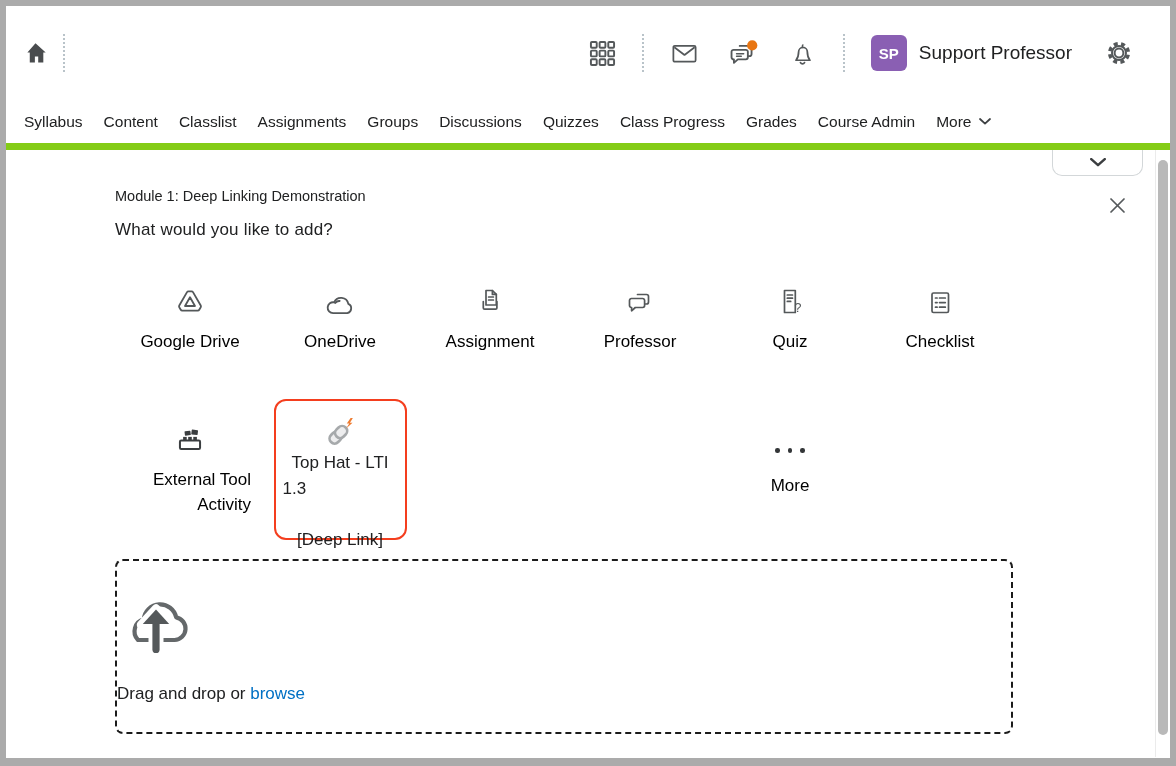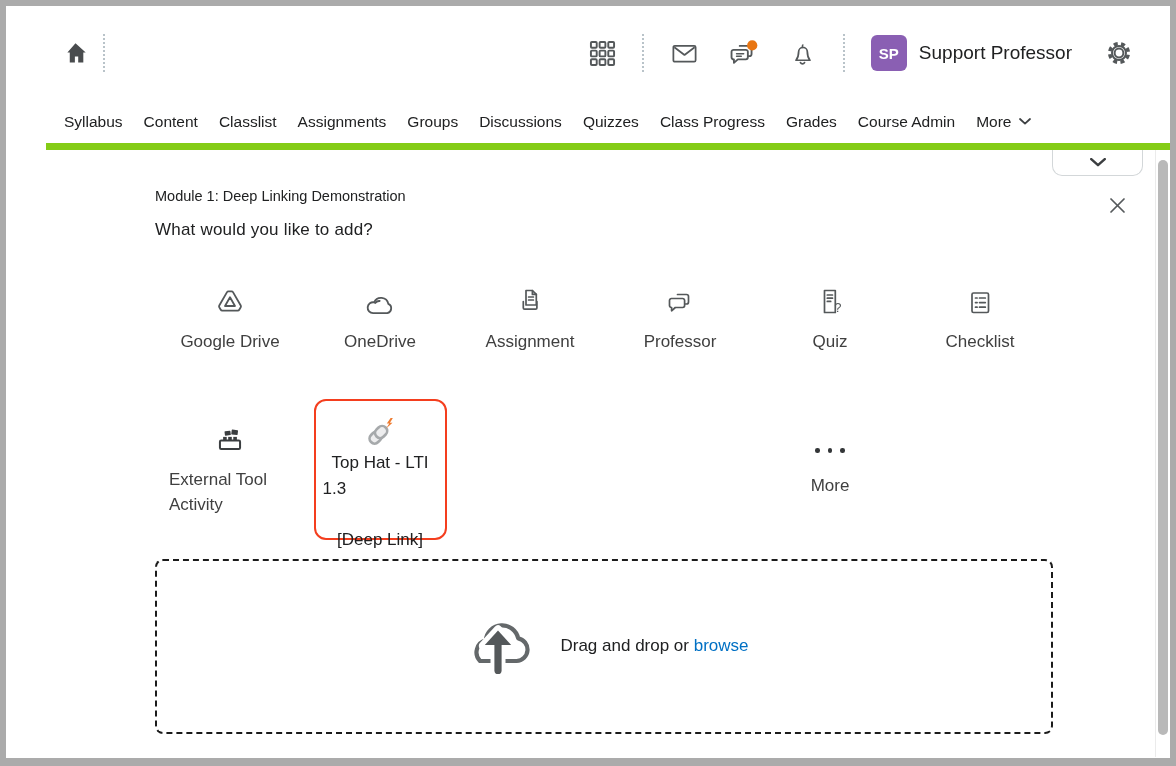--- a/index.html
+++ b/index.html
@@ -1,21 +1,21 @@
 <!DOCTYPE html>
 <html><head>
 <meta charset="utf-8">
 <style>
   * { margin:0; padding:0; box-sizing:border-box; }
   html,body { background:#9e9e9e; }
   body { font-family:"Liberation Sans", sans-serif; }
   .page {
     width:1176px; height:766px; background:#fff;
     border:6px solid #ababab; border-bottom-width:8px;
-    position:relative; overflow:hidden;padding-left:40px;
+    position:relative; overflow:hidden;
   }
   
   .topbar { height:94px; display:flex; align-items:center; padding:0 36px 0 18px; background:#fff; }
   .topbar-left { display:flex; align-items:center; gap:16px; }
   .topbar-right { margin-left:auto; display:flex; align-items:center; gap:26px; }
   .vdots { width:0; height:38px; border-left:2px dotted #b9c3c9; }
   .icon-btn { display:flex; align-items:center; justify-content:center; cursor:pointer; background:none; border:none; padding:0; }
   .avatar { width:36px; height:36px; border-radius:6px; background:#8a5fb3; color:#fff;
             display:flex; align-items:center; justify-content:center; font-size:15px; font-weight:bold; }
   .user-name { font-size:19px; color:#202122; margin:0 6px 0 12px; }
@@ -35,38 +35,38 @@
   .close-btn { position:absolute; top:45px; right:42px; cursor:pointer; background:none; border:none; padding:2px; }
   .dialog { padding:38px 0 0 109px; }
   .module-label { font-size:14.5px; color:#202122; }
   .dialog-title { font-size:17px; font-weight:400; color:#202122; margin-top:16px; letter-spacing:.2px; }
   
   .grid-row { display:flex; }
   .row1 { margin-top:44px; }
   .row2 { margin-top:44px; }
   .opt { width:150px; display:flex; flex-direction:column; align-items:center; cursor:pointer; background:none; border:none; font-family:inherit; }
   .opt .icn { height:34px; display:flex; align-items:flex-end; justify-content:center; }
-  .opt .lbl { margin-top:11px; font-size:17px; color:#404040; text-align:left; line-height:1.5; }
+  .opt .lbl { margin-top:11px; font-size:17px; color:#000000; text-align:right; line-height:1.5; }
   .opt-ext .icn { margin-top:23px; }
   .opt-ext .lbl { width:122px; }
   .spacer { width:150px; }
   .tophat-cell { width:150px; display:flex; justify-content:center; }
   .tophat-card { width:133px; height:141px; border:2.5px solid #f43e1e; border-radius:12px; background:#fff;
                  padding-top:13px; cursor:pointer; font-family:inherit; }
   .tophat-card .icn { display:flex; justify-content:center; }
   .tophat-text { margin-top:8px; font-size:17px; color:#202122; line-height:1.55; }
   .tophat-text .l1 { display:block; text-align:center; }
   .tophat-text .l2 { display:block; text-align:left; padding-left:7px; }
   .tophat-text .l3 { display:block; text-align:center;margin-top:25px; }
   .opt-more .dots { margin-top:46px; display:flex; gap:8px; height:12px; align-items:center; }
   .opt-more .dot { width:4.5px; height:4.5px; border-radius:50%; background:#333638; }
   .opt-more .lbl { margin-top:16px; }
   
   .dropzone { margin-top:19px; width:898px; height:175px; border:2px dashed #1b1b1b; border-radius:8px;
-              display:flex; flex-direction:row; align-items:center; justify-content:center; gap:23px; cursor:pointer; }
+              display:flex; flex-direction:column; justify-content:center; gap:23px; cursor:pointer; }
   .drop-text { font-size:17px; color:#202122; }
   .browse-link { color:#0070c4; cursor:pointer; text-decoration:none; }
 </style>
 </head>
 <body>
 
 <div class="page">
 
   <header class="topbar">
     <div class="topbar-left">

